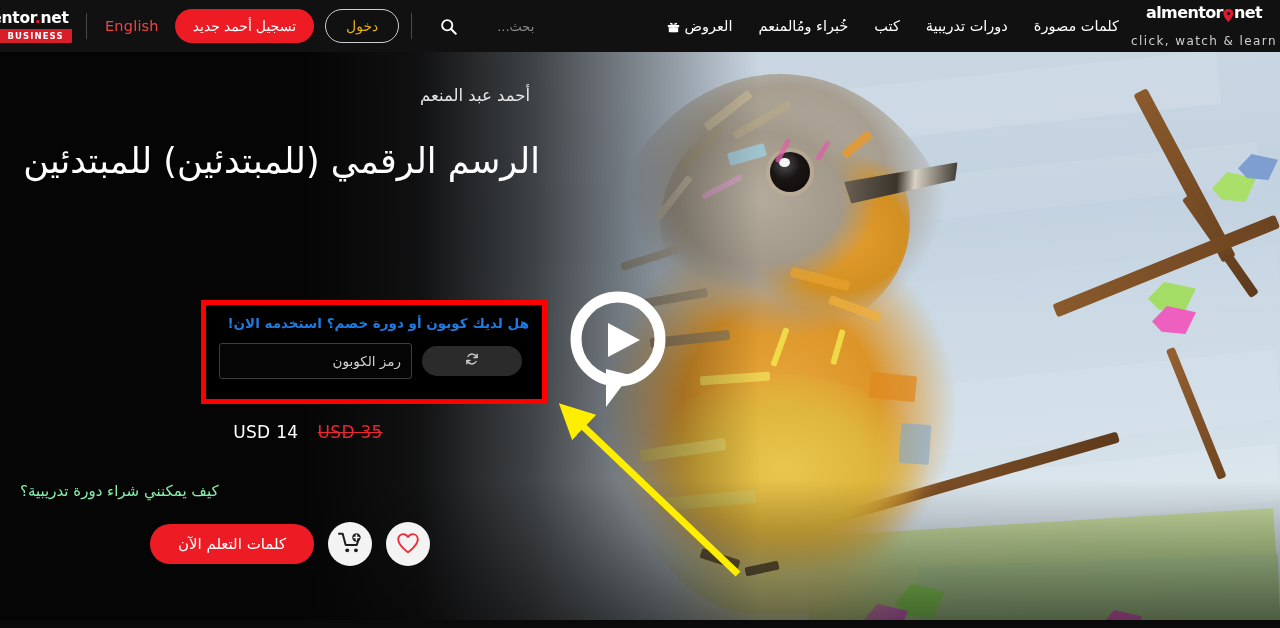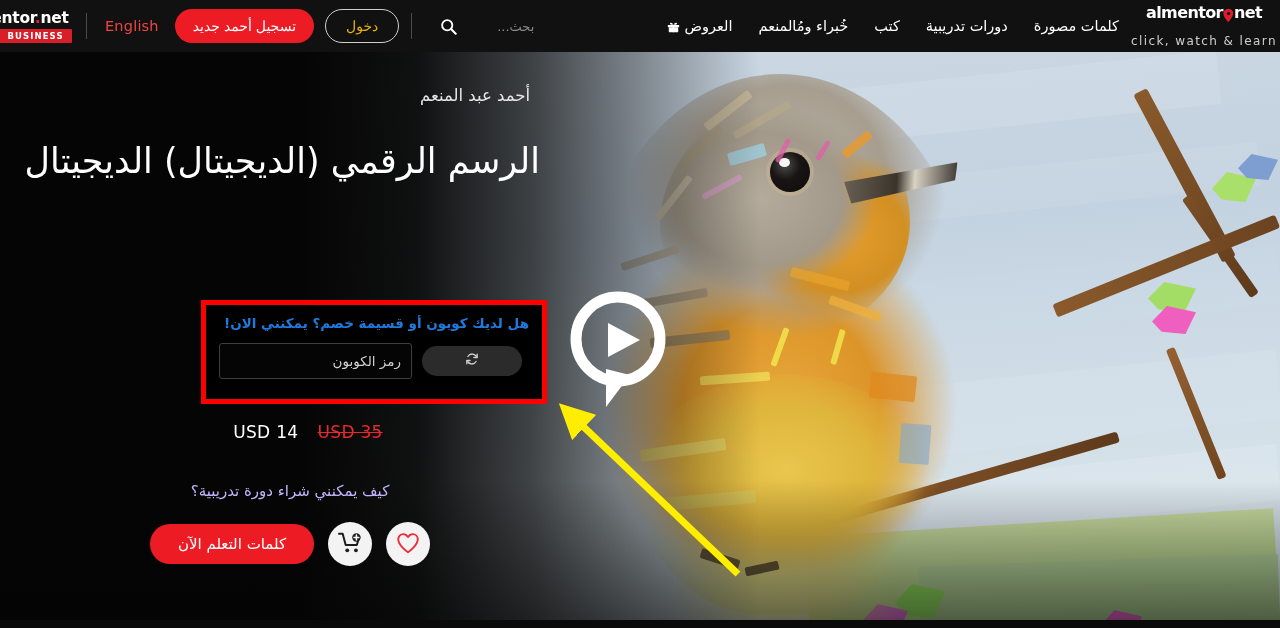--- a/index.html
+++ b/index.html
@@ -254,22 +254,22 @@
     text-align: center; direction: ltr;
   }
   .price-now { color: #ffffff; font-size: 17px; letter-spacing: .3px; margin-left: 36px; }
   .price-old {
     color: #e8272f; font-size: 17px; text-decoration: line-through;
     margin-left: 14px; letter-spacing: .3px;
   }
 
   .help-link {
     position: absolute; top: 438px; right: 0; width: 540px;
-    text-align: center;
-    color: #c4b5fd; font-size: 15px; cursor: pointer;
+    text-align: left;
+    color: #86efac; font-size: 15px; cursor: pointer;
   }
 
   .cta-row {
     position: absolute; top: 478px; right: 0; width: 540px;
     display: flex; flex-direction: row-reverse; align-items: center;
     justify-content: center; gap: 14px;
   }
   .circle-btn {
     width: 44px; height: 44px; border-radius: 50%;
     background: #f3f3f3; border: none; cursor: pointer;
@@ -444,21 +444,21 @@
         <path d="M52 4 A44 44 0 1 1 51.9 4 Z M52 4" fill="none"></path>
         <circle cx="52" cy="48" r="42" fill="none" stroke="#ffffff" stroke-width="11"></circle>
         <path d="M40 78 L40 116 L64 84 Z" fill="#ffffff"></path>
         <polygon points="42,32 42,66 74,49" fill="#ffffff"></polygon>
       </svg>
     </div>
 
     <div class="hero-content">
 
       <div class="instructor">أحمد عبد المنعم</div>
-      <h1 class="course-title">الرسم الرقمي (الديجيتال) الديجيتال</h1>
+      <h1 class="course-title">الرسم الرقمي (للمبتدئين) للمبتدئين</h1>
 
       <div class="price-row">
         <span class="price-now">USD 14</span>
         <span class="price-old">USD 35</span>
       </div>
 
       <a class="help-link">كيف يمكنني شراء دورة تدريبية؟</a>
 
       <div class="cta-row">
         <button class="start-btn">كلمات التعلم الآن</button>
@@ -481,21 +481,21 @@
             <svg width="24" height="22" viewBox="0 0 24 22">
               <path d="M12 20.2S2.2 13.6 2.2 7.3c0-3 2.3-5.2 5-5.2 2 0 3.6 1.1 4.8 3 1.2-1.9 2.8-3 4.8-3 2.7 0 5 2.2 5 5.2 0 6.3-9.8 12.9-9.8 12.9z" fill="none" stroke="#ef2b39" stroke-width="1.9" stroke-linejoin="round"></path>
             </svg>
           </span>
         </button>
       </div>
     </div>
 
     <div class="coupon-annot" style="left:201px; right:auto; top:256px;">
       <div class="coupon-inner">
-        <div class="coupon-title">هل لديك كوبون أو قسيمة خصم؟ يمكنني الان!</div>
+        <div class="coupon-title">هل لديك كوبون أو دورة خصم؟ استخدمه الان!</div>
         <div class="coupon-row">
           <input class="coupon-input" type="text" placeholder="رمز الكوبون" style="">
           <button class="coupon-apply">
             <span>
               <svg width="14" height="14" viewBox="0 0 16 16" fill="none" stroke="#cfcfcf" stroke-width="1.5">
                 <path d="M13.6 6.2A5.7 5.7 0 0 0 3.3 5.1" stroke-linecap="round"></path>
                 <path d="M2.4 9.8a5.7 5.7 0 0 0 10.3 1.1" stroke-linecap="round"></path>
                 <path d="M13.9 2.6v3.7h-3.7" stroke-linecap="round" stroke-linejoin="round"></path>
                 <path d="M2.1 13.4V9.7h3.7" stroke-linecap="round" stroke-linejoin="round"></path>
               </svg>

